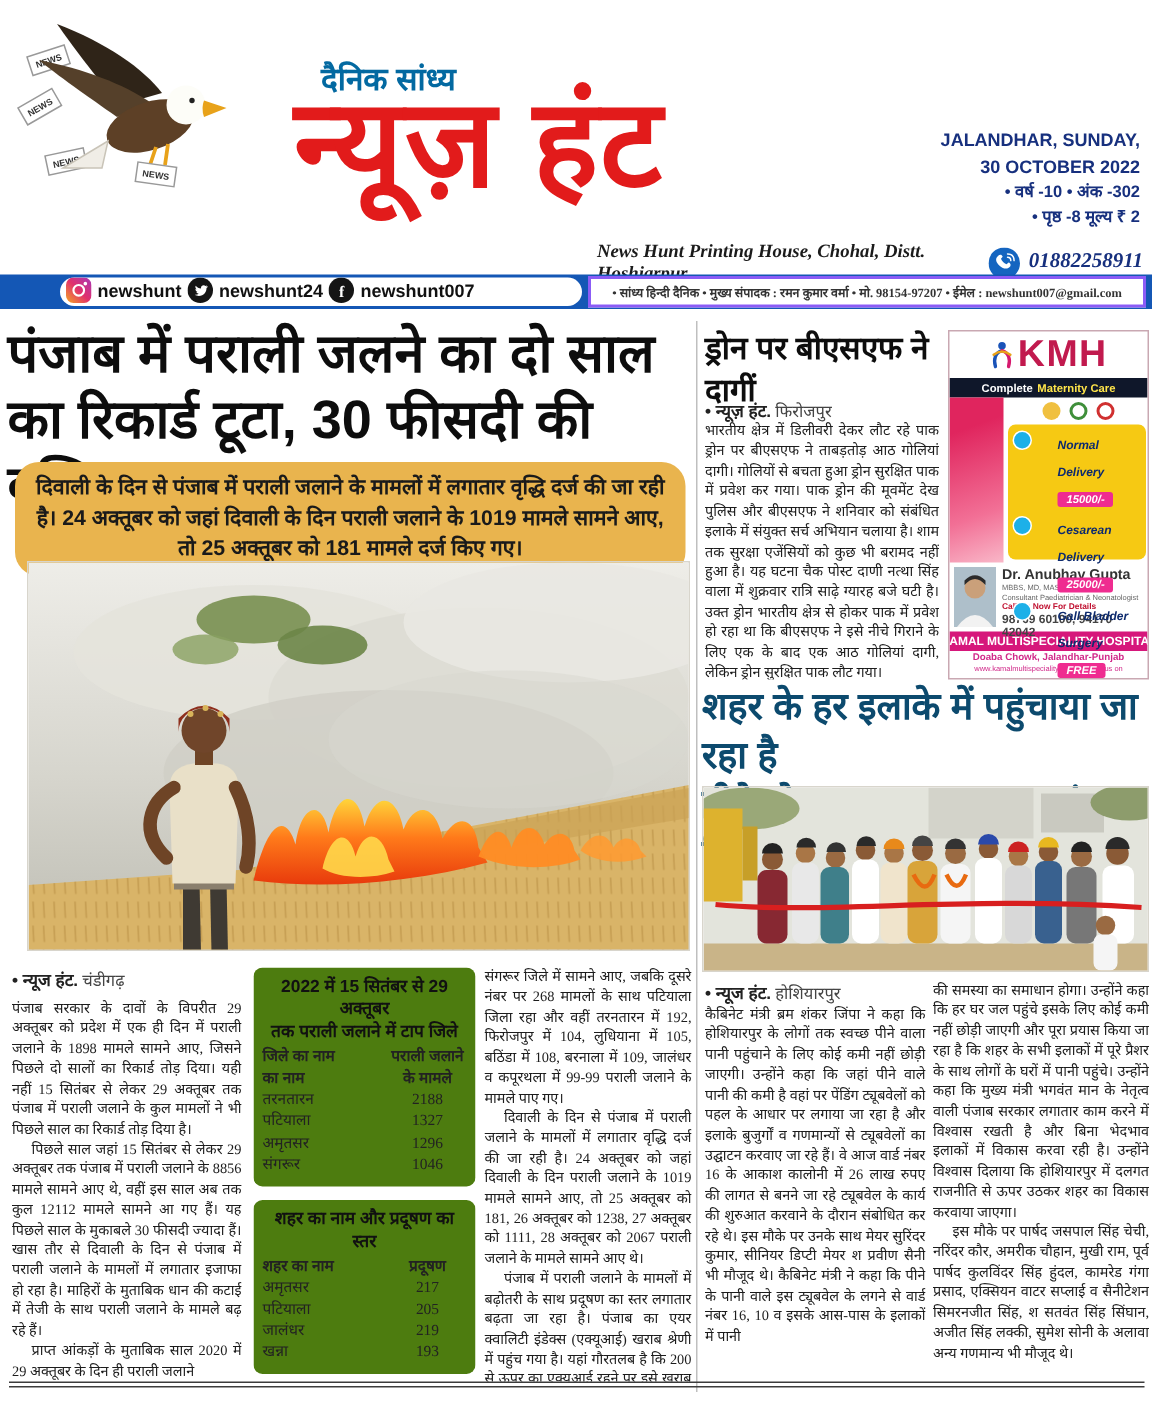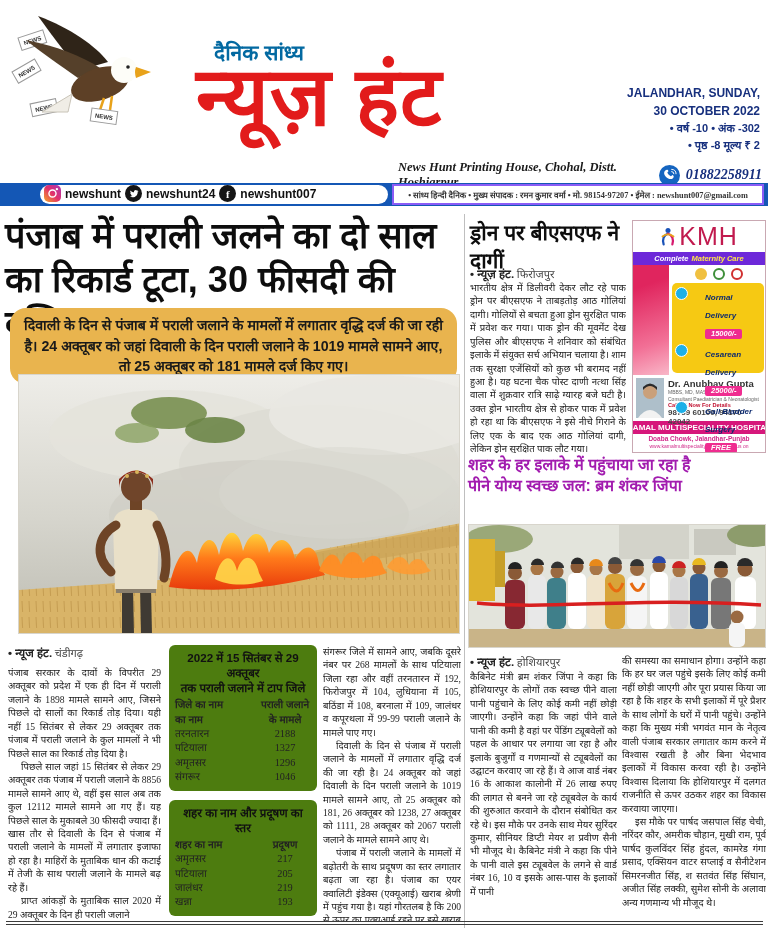--- a/index.html
+++ b/index.html
@@ -55,22 +55,22 @@
   .trow .v { width:52px; text-align:center; }
 
   
   .drone-headline { left:470px; top:219px; width:158px; font-family:"Liberation Sans",sans-serif; font-weight:800; font-size:21px; line-height:1.32; color:#0d0d0d; }
   .drone-byline { left:470px; top:266px; }
   .drone-body { left:470px; top:281px; width:156px; height:172px; }
 
   
   .ad { left:632px; top:220px; width:134px; height:233px; background:#fff; border:1px solid #c9a8b2; font-family:"Liberation Sans",sans-serif; overflow:hidden; }
   .ad-head { height:31px; display:flex; align-items:center; justify-content:center; gap:3px; }
-  .ad-brand { font-weight:400; font-size:25px; color:#c11a4e; letter-spacing:1px; }
-  .ad-band { height:13px; background:#6d28d9; display:flex; align-items:center; justify-content:center; gap:3px; font-style:italic; font-weight:bold; font-size:7.5px; }
+  .ad-brand { font-weight:700; font-size:25px; color:#c11a4e; letter-spacing:1px; }
+  .ad-band { height:13px; background:#0f172a; display:flex; align-items:center; justify-content:center; gap:3px; font-weight:bold; font-size:7.5px; }
   .ad-band .w { color:#fff; } .ad-band .y { color:#ffe54a; }
   .ad-main { position:relative; height:110px; }
   .mom { position:absolute; left:0; top:0; width:36px; height:110px; background:linear-gradient(160deg,#e0255e 20%,#f27096 70%,#f9b7c8); }
   .badges { position:absolute; left:42px; top:3px; width:88px; display:flex; justify-content:center; gap:6px; }
   .badge { width:12px; height:12px; border-radius:50%; }
   .b1 { background:#f0c040; } .b2 { background:#fff; border:2px solid #3f8f3a; } .b3 { background:#fff; border:2px solid #d03030; }
   .svc-panel { position:absolute; left:39px; top:18px; width:92px; height:90px; background:#f6c913; border-radius:5px; padding:3px 3px 2px 3px; }
   .svc { display:flex; gap:17px; margin-bottom:3px;font-style:italic; }
   .svc-ic { width:13px; height:13px; border-radius:50%; background:#1db0e8; flex:0 0 auto; margin-top:1px; border:1.5px solid #fff; }
   .svc-name { font-weight:800; font-size:8px; color:#0d2a6e; line-height:1.15; }
@@ -80,21 +80,21 @@
   .doc-photo { width:28px; height:40px; background:linear-gradient(#bcd0da,#8fa8b5); flex:0 0 auto; overflow:hidden; }
   .doc-name { font-weight:800; font-size:9.5px; color:#333; }
   .doc-creds { font-size:5px; color:#666; line-height:1.3; }
   .doc-call { font-size:5.6px; font-weight:800; color:#c01030; }
   .doc-ph { font-size:8px; font-weight:800; color:#444; }
   .ad-hosp { height:13px; background:#d6177b; color:#fff; font-weight:800; font-size:8px; display:flex; align-items:center; justify-content:center; white-space:nowrap; }
   .ad-addr { text-align:center; color:#d12a8a; font-size:6.5px; font-weight:bold; line-height:1.4; }
   .ad-web { text-align:center; color:#d12a8a; font-size:5px; }
 
   
-  .water-headline { left:468px; top:455px; width:299px; font-family:"Liberation Sans",sans-serif; font-weight:800; font-size:16px; line-height:1.3; color:#a21caf; }
+  .water-headline { left:468px; top:455px; width:299px; font-family:"Liberation Sans",sans-serif; font-weight:800; font-size:25px; line-height:1.3; color:#0c4a6e; }
   .water-photo { left:468px; top:524px; width:298px; height:124px; border:1px solid #d8d5cc; overflow:hidden; }
   .water-byline { left:470px; top:654px; }
   .wcolA { left:470px; top:670px; width:147px; height:250px;font-family:Liberation Serif, serif; }
   .wcolB { left:622px; top:654px; width:144px; height:266px; }
 
   svg { display:block; }
 </style>
 </head>
 <body>
 

